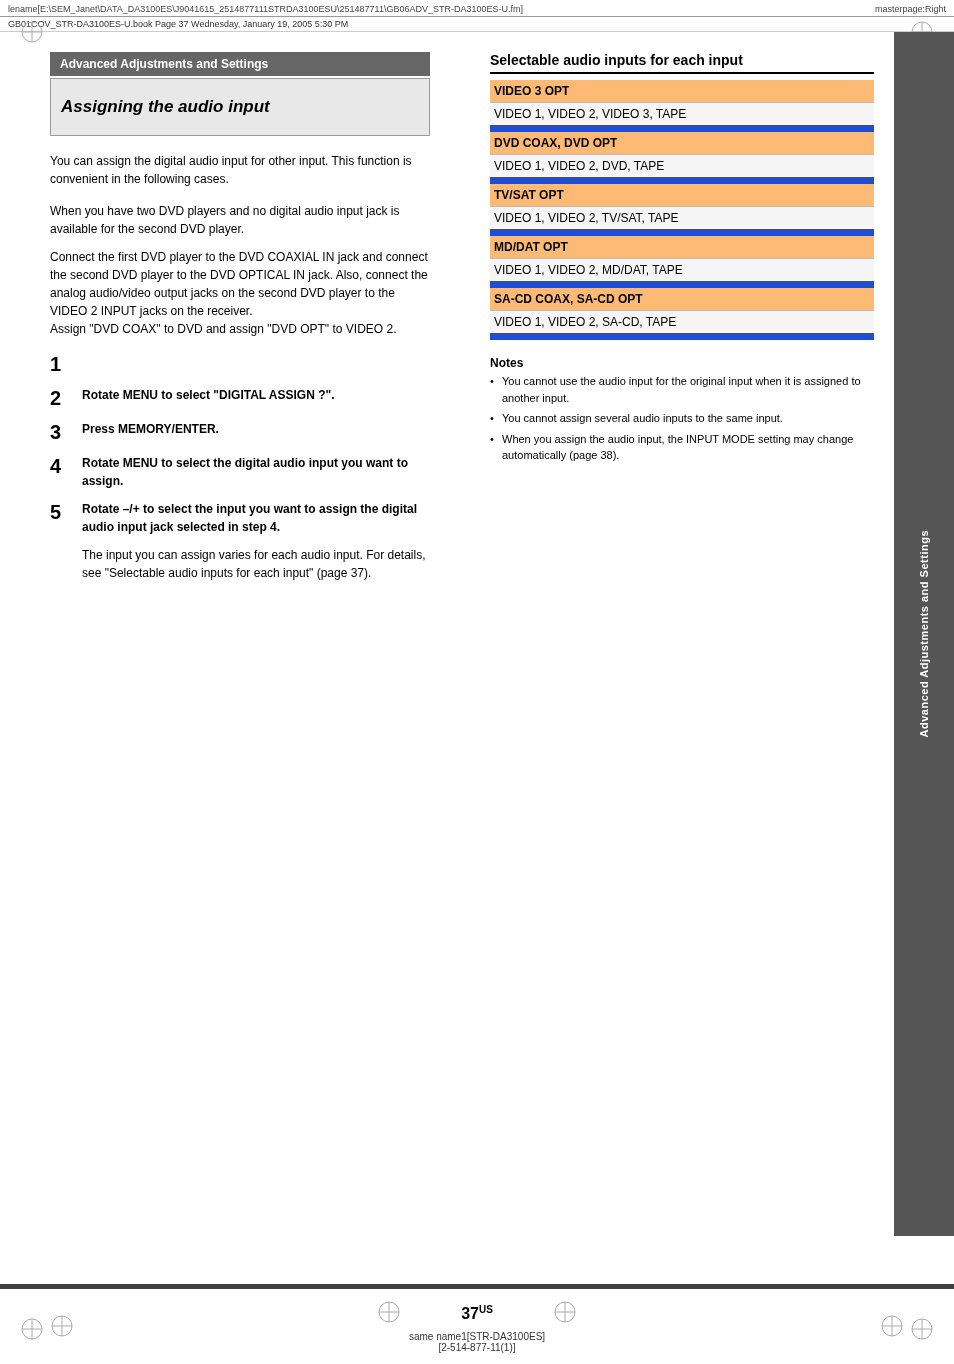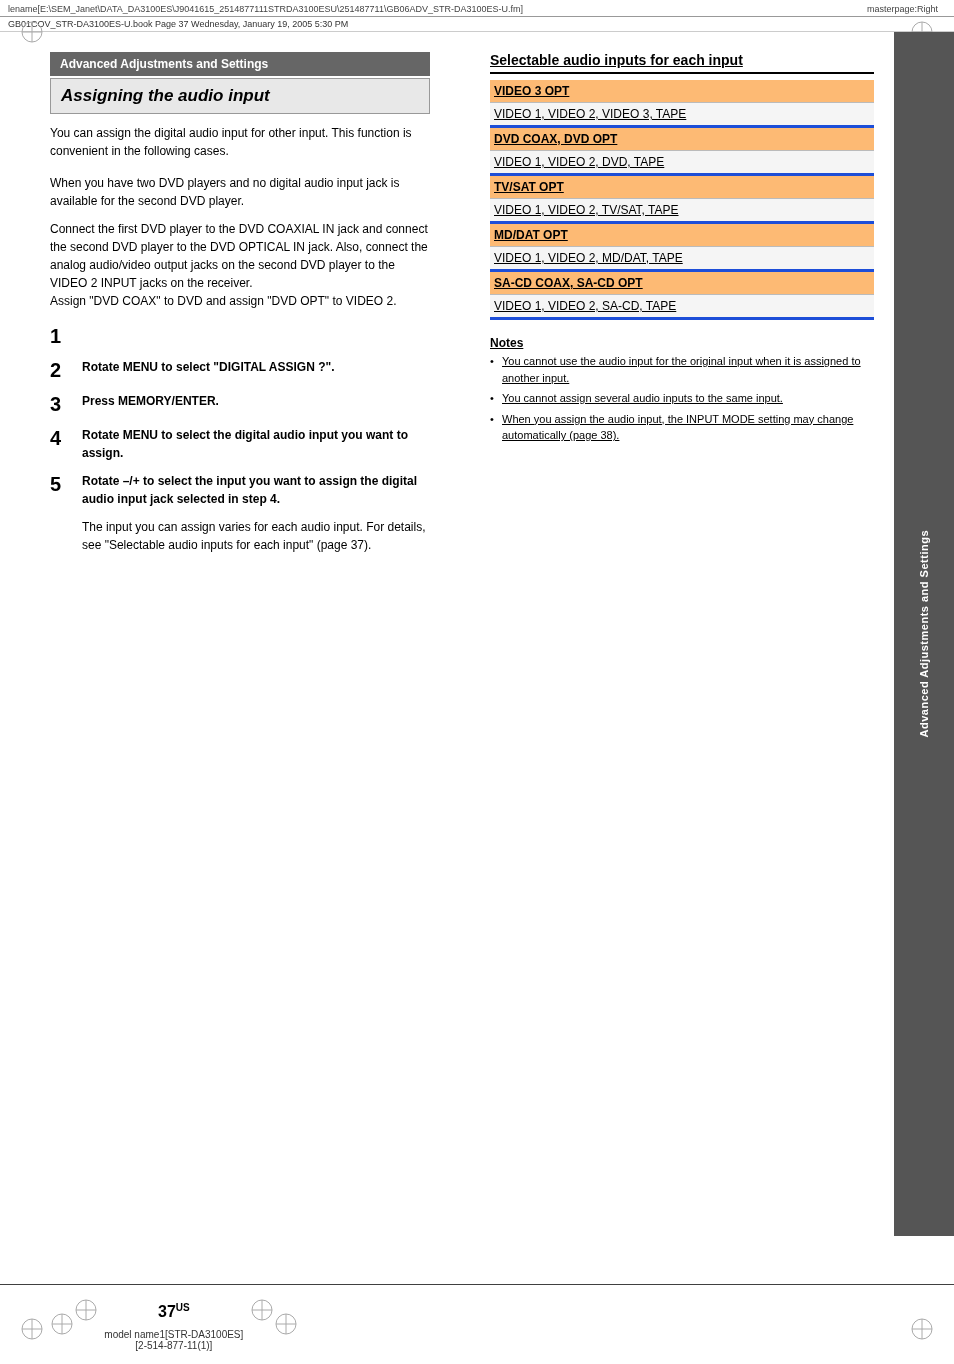--- a/index.html
+++ b/index.html
@@ -10,21 +10,21 @@
       color: #000;
       width: 954px;
       min-height: 1364px;
       position: relative;
       overflow: hidden;
     }
 
     
     .top-header {
       background: #fff;
-      padding: 4px 16px 2px 8px;
+      padding: 4px 8px 2px 8px;
       border-bottom: 1px solid #999;
       font-size: 10px;
       color: #333;
       display: flex;
       justify-content: space-between;
     }
 
     .file-path {
       font-size: 9px;
       color: #444;
@@ -72,24 +72,24 @@
       color: #fff;
       padding: 5px 10px;
       font-size: 12px;
       font-weight: bold;
       margin-bottom: 2px;
     }
 
     .section-heading-main {
       background: #e8e8e8;
       border: 1px solid #999;
-      padding: 7px 10px;
+      padding: 18px 10px;
       font-size: 17px;
       font-weight: bold;
-      margin-bottom: 10px;
+      margin-bottom: 16px;
       font-style: italic;
     }
 
     .digital-assign-heading {
       font-size: 13px;
       font-weight: bold;
       font-style: italic;
       margin-bottom: 12px;
     }
 
@@ -165,21 +165,21 @@
       font-size: 12px;
       padding: 4px 4px;
       background: #fdba74;
       border-bottom: 1px solid #bbb;
     }
 
     .audio-table tr.normal-row td {
       font-size: 12px;
       padding: 4px 4px;
       background: #f5f5f5;
-      border-bottom: 3px solid #1d4ed8;
+      border-bottom: 7px solid #1d4ed8;
     }
 
     
     .notes-title {
       font-size: 12px;
       font-weight: bold;
       margin-bottom: 3px;
     }
 
     .notes-list {
@@ -201,24 +201,24 @@
       left: 0;
     }
 
     
     .page-footer {
       position: absolute;
       bottom: 0;
       left: 0;
       right: 0;
       height: 80px;
-      border-top: 1px solid #404040;
+      border-top: 5px solid #404040;
       display: flex;
       align-items: center;
-      justify-content: flex-start;
+      justify-content: space-between;
       padding: 0 50px;
     }
 
     .footer-left {
       font-size: 10px;
       color: #333;
     }
 
     .footer-center {
       display: flex;
@@ -326,21 +326,21 @@
     <div class="step">
       <span class="step-number">5</span>
       <div class="step-content">
         <strong>Rotate –/+ to select the input you want to assign the digital audio input jack selected in step 4.</strong>
       </div>
     </div>
     <p class="step-sub-text">The input you can assign varies for each audio input. For details, see "Selectable audio inputs for each input" (page 37).</p>
 
   </div>
 
-  <div class="right-content" style="flex:1; padding-right: 80px; text-decoration: underline;">
+  <div class="right-content" style="flex:1; padding-right: 80px;">
 
     <div class="selectable-title">
       <span>Selectable audio inputs for each input</span>
     </div>
 
     <table class="audio-table">
       <tbody id="audio-table-body">
       <tr class="bold-row">
             <td>VIDEO 3 OPT</td>
           </tr>
@@ -414,21 +414,21 @@
         </div>
       </div>
       <div>
         <svg width="24" height="24" viewBox="0 0 24 24">
           <circle cx="12" cy="12" r="10" fill="none" stroke="#aaa" stroke-width="1"></circle>
           <line x1="12" y1="2" x2="12" y2="22" stroke="#aaa" stroke-width="1"></line>
           <line x1="2" y1="12" x2="22" y2="12" stroke="#aaa" stroke-width="1"></line>
         </svg>
       </div>
     </div>
-    <div style="font-size:10px; color:#333; margin-top:4px;">model name1[STR-DA3100ES]</div>
+    <div style="font-size:10px; color:#333; margin-top:4px;">same name1[STR-DA3100ES]</div>
     <div style="font-size:10px; color:#333;">[2-514-877-11(1)]</div>
   </div>
   <div class="footer-right">
     <svg width="24" height="24" viewBox="0 0 24 24">
       <circle cx="12" cy="12" r="10" fill="none" stroke="#aaa" stroke-width="1"></circle>
       <line x1="12" y1="2" x2="12" y2="22" stroke="#aaa" stroke-width="1"></line>
       <line x1="2" y1="12" x2="22" y2="12" stroke="#aaa" stroke-width="1"></line>
     </svg>
   </div>
 </div>

